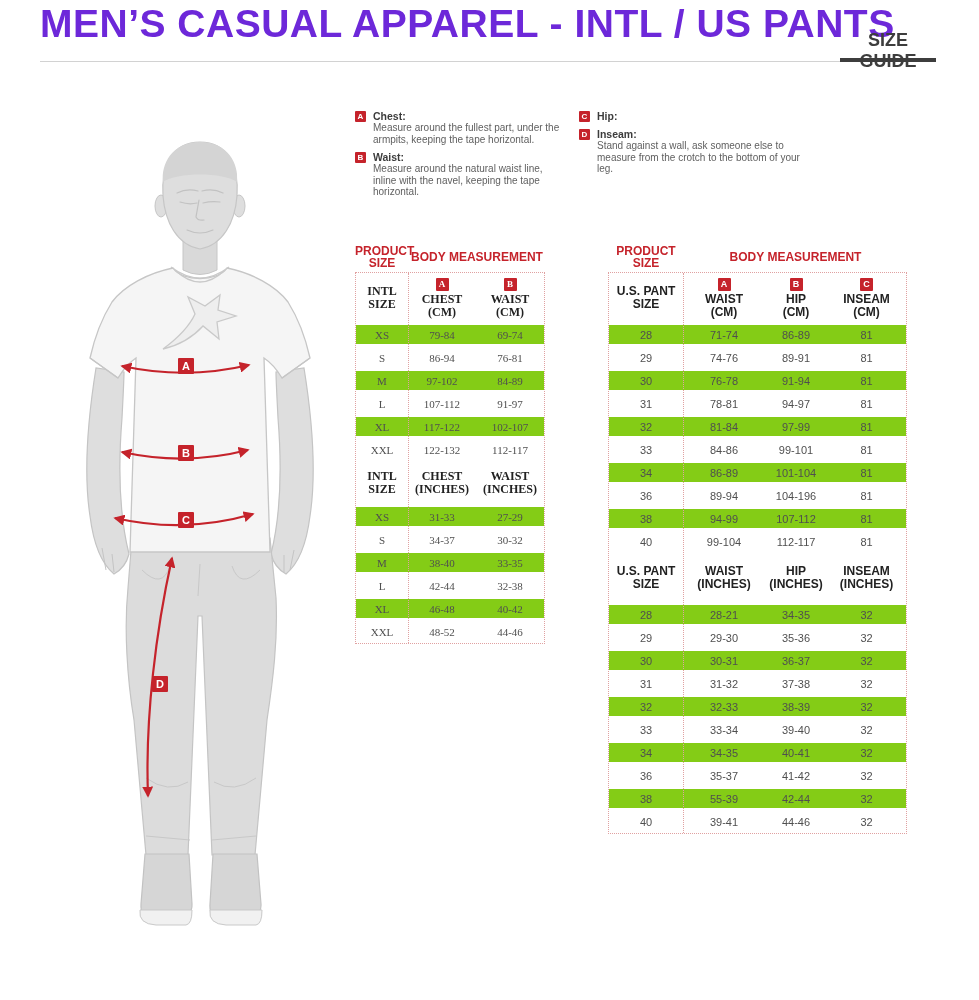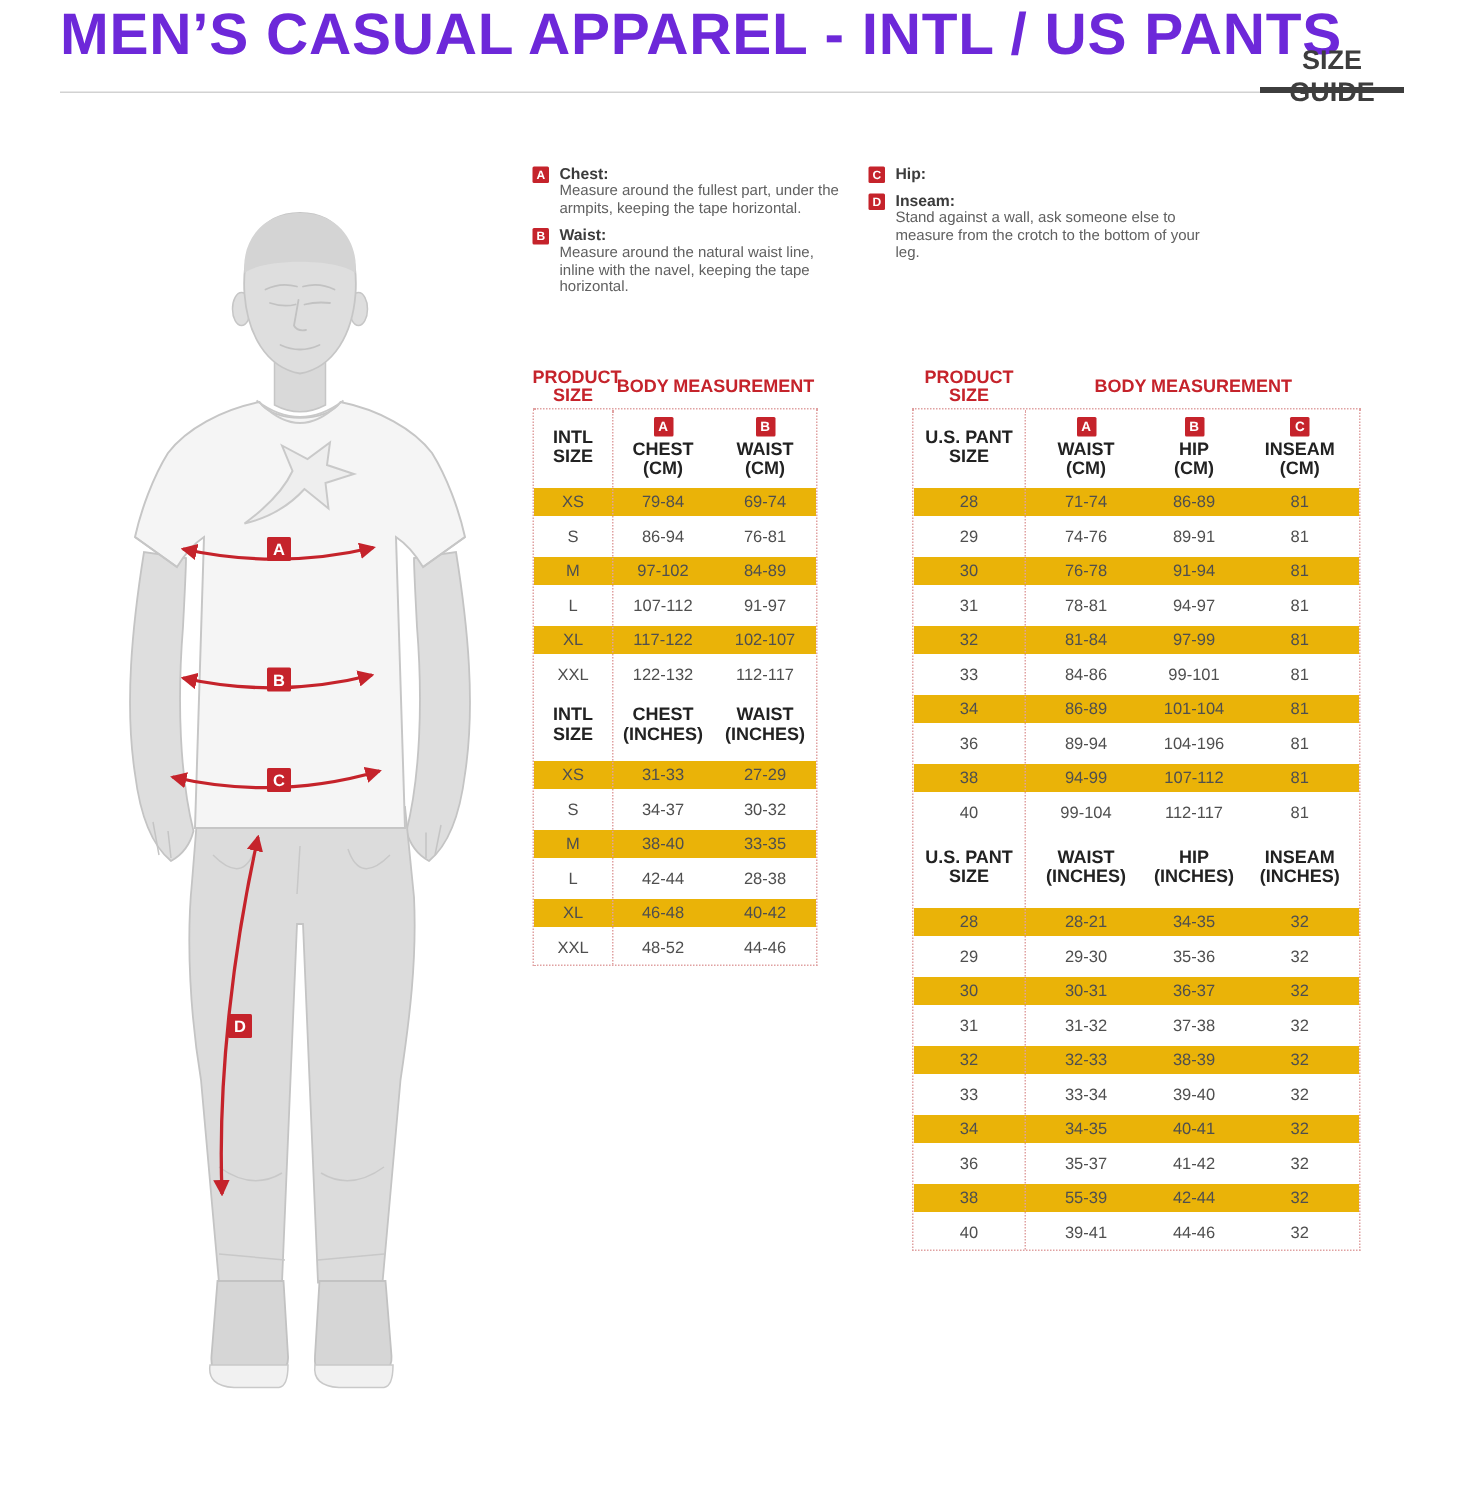--- a/index.html
+++ b/index.html
@@ -31,29 +31,29 @@
   .sec h2 { font-size:35px; font-weight:bold; color:#3d3d3d; letter-spacing:1px; line-height:38px; margin-bottom:2px; }
   .tops-sec  { left:355px; width:192px; }
   .pants-sec { left:608px; width:301px; }
   .col-labels { display:flex; align-items:center; height:28px; margin-bottom:1px; }
   .cl { color:#c5232b; font-weight:bold; font-size:12px; line-height:12.5px; text-align:center; }
   .tops-sec  .cl.product { width:54px; } .tops-sec  .cl.body { width:136px; }
   .pants-sec .cl.product { width:76px; } .pants-sec .cl.body { width:223px; }
 
   
   .tbox { position:relative; border:1px dotted #e0a1a1; background:#fff; }
-  .tops-sec .tbox { width:190px; }
+  .tops-sec .tbox { width:190px;font-family:Liberation Serif, serif; }
   .pants-sec .tbox { width:299px; }
   .vdiv { position:absolute; top:0; bottom:0; border-left:1px dotted #e0a1a1; }
   .tops-sec  .vdiv { left:52px; }
   .pants-sec .vdiv { left:74px; }
   .trow { display:grid; align-items:center; height:23px; }
   .tops-row  { grid-template-columns:52px 68px 68px; }
   .pants-row { grid-template-columns:74px 82px 62px 79px; }
-  .trow.stripe { background:#eab308; background-clip:content-box; padding:2px 0; }
+  .trow.stripe { background:#84cc16; background-clip:content-box; padding:2px 0; }
   .tcell { text-align:center; font-size:11px; color:#4f4f4f; }
   .thead { height:50px; } .thead.short { height:44px; }
   .hcell { display:flex; flex-direction:column; align-items:center; justify-content:center;
            font-size:12px; font-weight:bold; color:#222; line-height:13px; }
   .sq { width:13px; height:13px; background:#c5232b; color:#fff; font-size:9px; font-weight:bold;
         line-height:13px; text-align:center; border-radius:1px; margin-bottom:2px; }
 
   
   .figure-wrap { position:absolute; left:50px; top:118px; width:300px; height:820px; }
 </style>
@@ -240,21 +240,21 @@
           <div class="tcell">30-32</div>
         </div>
         <div class="trow tops-row stripe">
           <div class="tcell">M</div>
           <div class="tcell">38-40</div>
           <div class="tcell">33-35</div>
         </div>
         <div class="trow tops-row">
           <div class="tcell">L</div>
           <div class="tcell">42-44</div>
-          <div class="tcell">28-38</div>
+          <div class="tcell">32-38</div>
         </div>
         <div class="trow tops-row stripe">
           <div class="tcell">XL</div>
           <div class="tcell">46-48</div>
           <div class="tcell">40-42</div>
         </div>
         <div class="trow tops-row">
           <div class="tcell">XXL</div>
           <div class="tcell">48-52</div>
           <div class="tcell">44-46</div>

